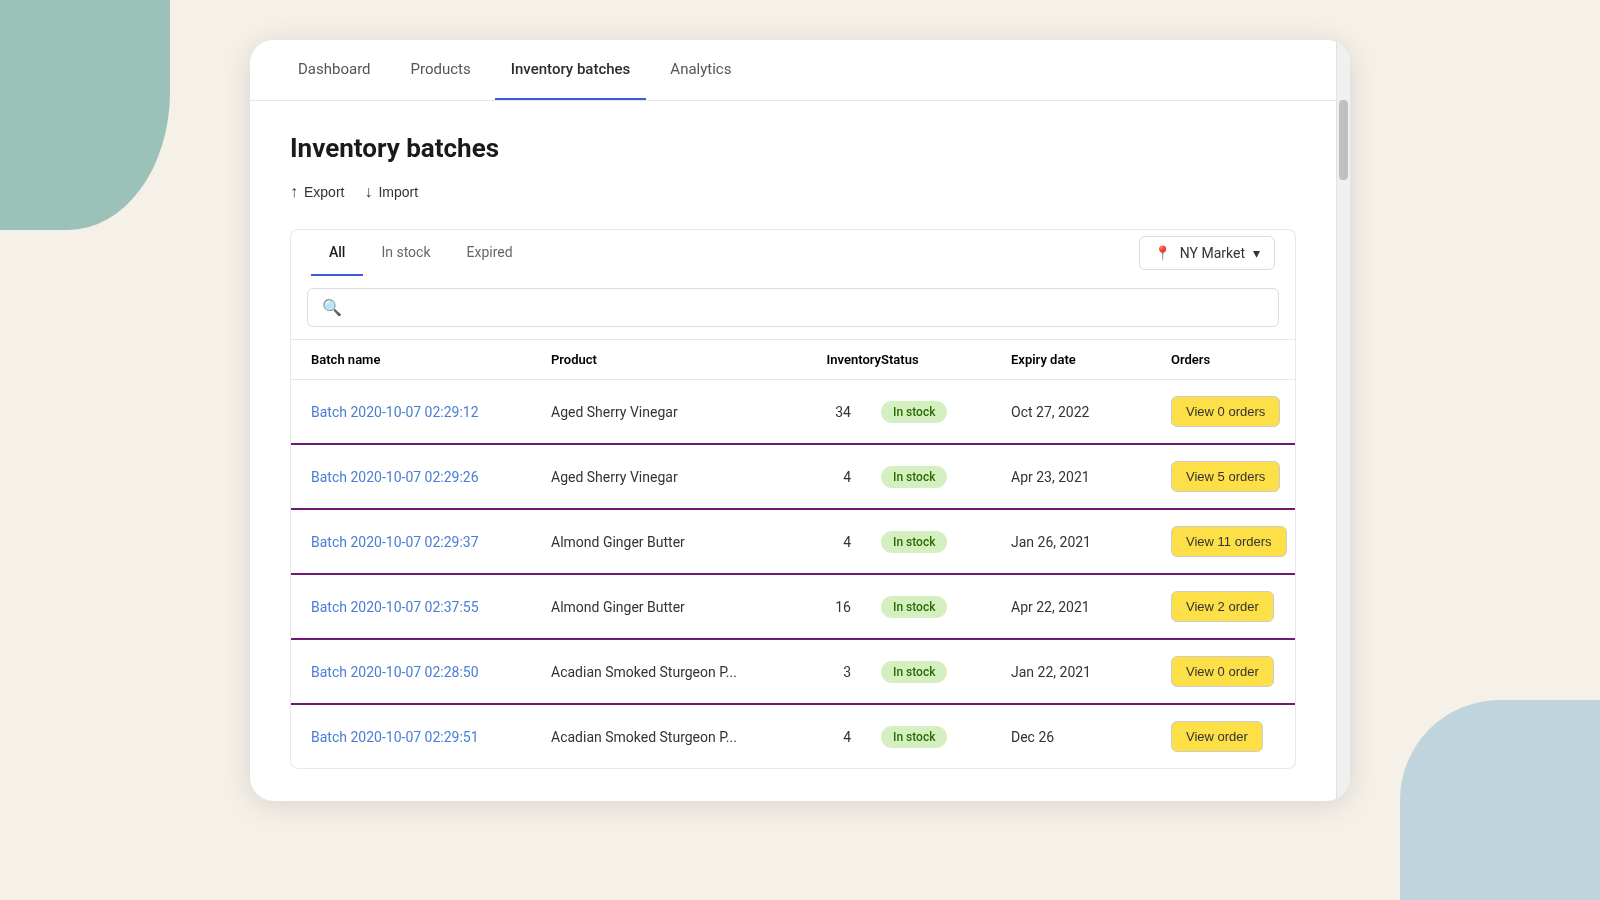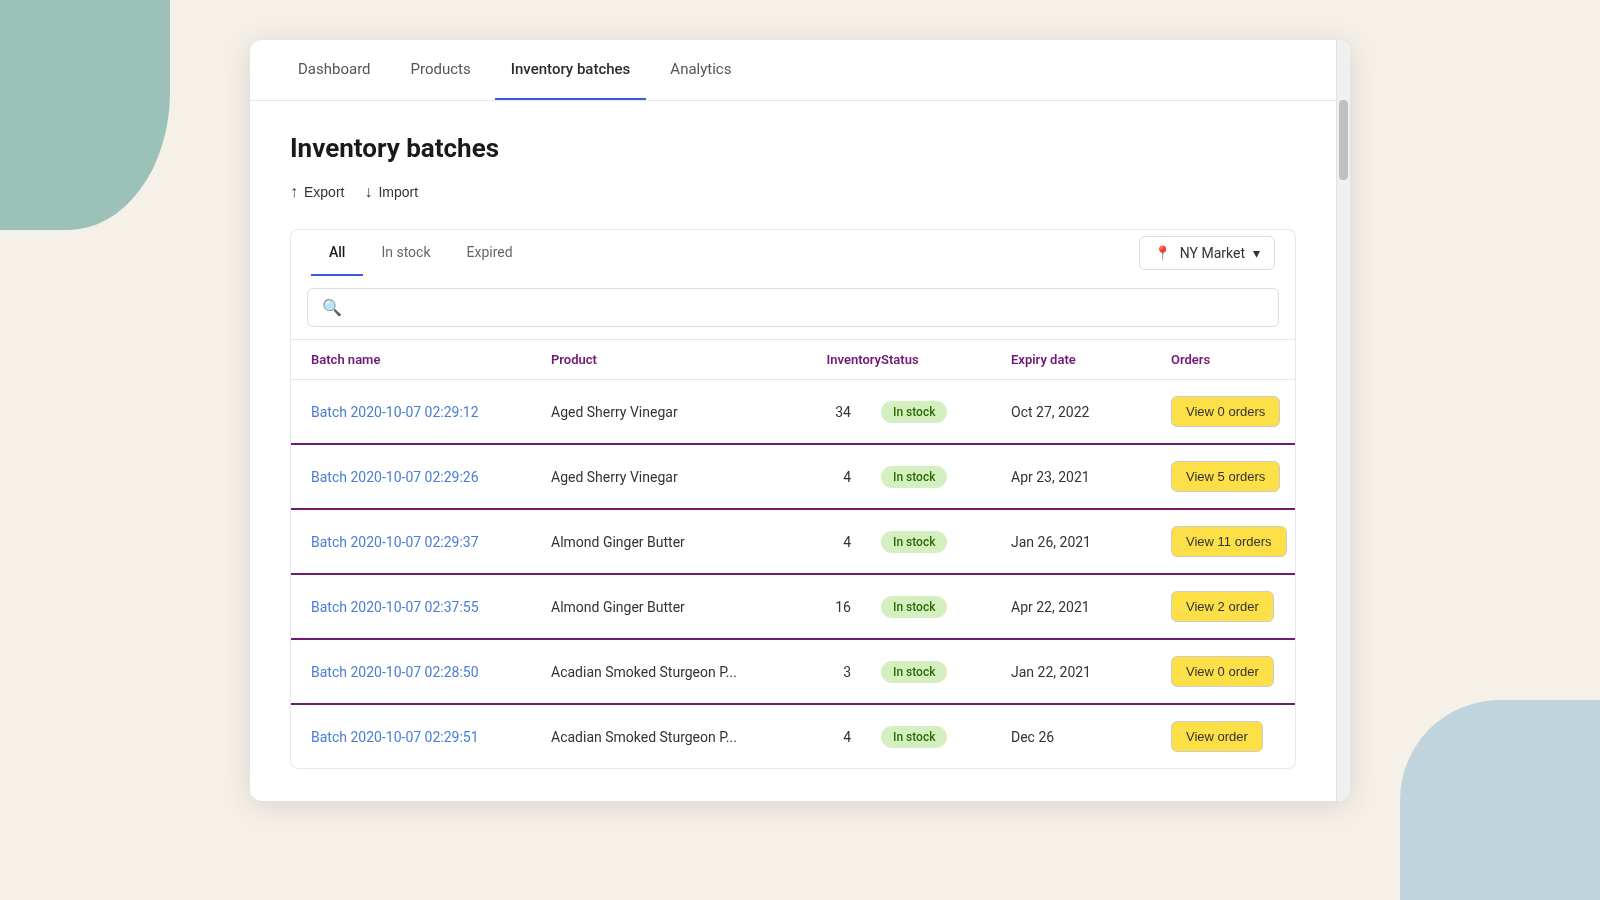--- a/index.html
+++ b/index.html
@@ -45,21 +45,21 @@
       font-size: 46px;
       font-weight: 400;
       color: #2c2c2c;
       margin-bottom: 30px;
       font-family: Georgia, 'Times New Roman', serif;
       letter-spacing: -0.5px;
     }
 
     .app-window {
       background: #ffffff;
-      border-radius: 12px;
+      border-radius: 24px;
       box-shadow: 0 4px 30px rgba(0,0,0,0.12);
       overflow: hidden;
       max-width: 1100px;
       margin: 0 auto;
       position: relative;
     }
 
     
     .scrollbar {
       position: absolute;
@@ -230,21 +230,21 @@
     .table-header {
       display: grid;
       grid-template-columns: 240px 220px 110px 130px 160px 1fr;
       padding: 12px 20px;
       border-bottom: 1px solid #e8e8e8;
     }
 
     .th {
       font-size: 13px;
       font-weight: 600;
-      color: #701a75;
+      color: #000000;
     }
 
     .th.right { text-align: right; }
 
     .table-row {
       display: grid;
       grid-template-columns: 240px 220px 110px 130px 160px 1fr;
       padding: 16px 20px;
       border-bottom: 2px solid #701a75;
       align-items: center;

